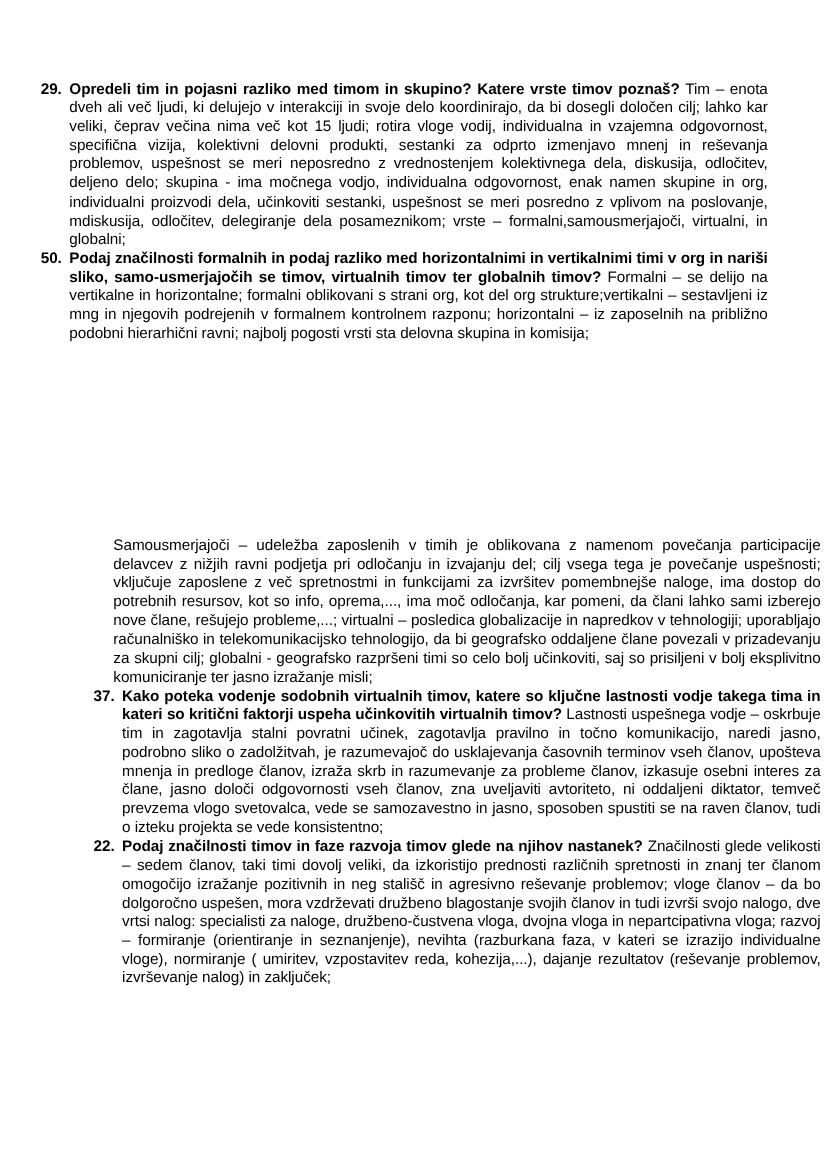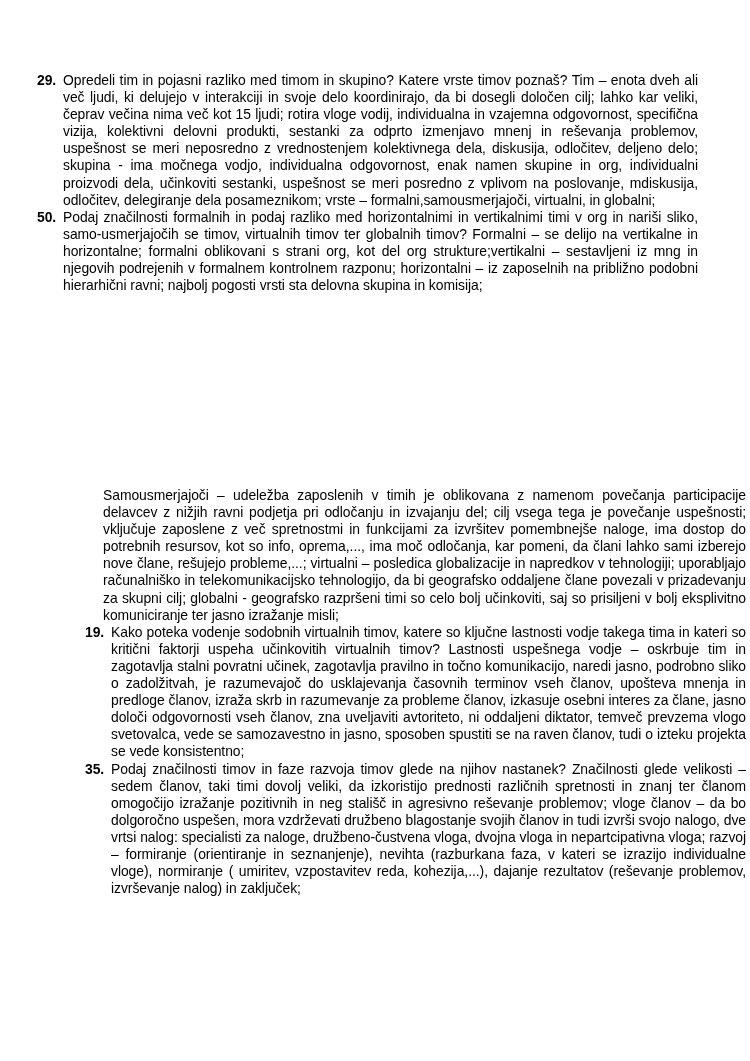--- a/index.html
+++ b/index.html
@@ -12,21 +12,21 @@
     .block {
       position: absolute; left: 37px; width: 661px;
       font-size: 13.9px; line-height: 17.1px;
       text-align: justify;
       letter-spacing: -0.05px;
     }
     .item { position: relative; padding-left: 26px; }
     .item .num {
       position: absolute; left: 0; top: 0; font-weight: bold;
     }
-    .q { font-weight: normal; }
+    .q { font-weight: bold; }
     b { font-weight: normal; }
     .cont { padding-left: 18px; }
     .figure-area {
       position: absolute; left: 63px; top: 338px; width: 635px; height: 145px;
       background: #ffffff;
     }
   </style>
 </head>
 <body>
 
@@ -47,23 +47,23 @@
 
   <div class="figure-area"></div>
 
   <div class="block" style="top:487px;margin-left:48px;">
 
     <div class="cont">
       <b>Samousmerjajoči –</b><span> udeležba zaposlenih v timih je oblikovana z namenom povečanja participacije delavcev z nižjih ravni podjetja pri odločanju in izvajanju del; cilj vsega tega je povečanje uspešnosti; vključuje zaposlene z več spretnostmi in funkcijami za izvršitev pomembnejše naloge, ima dostop do potrebnih resursov, kot so info, oprema,..., ima moč odločanja, kar pomeni, da člani lahko sami izberejo nove člane, rešujejo probleme,...; </span><b>virtualni</b><span> – posledica globalizacije in napredkov v tehnologiji; uporabljajo računalniško in telekomunikacijsko tehnologijo, da bi geografsko oddaljene člane povezali v prizadevanju za skupni cilj; </span><b>globalni</b><span> -  geografsko razpršeni timi so celo bolj učinkoviti, saj so prisiljeni v bolj eksplivitno komuniciranje ter jasno izražanje misli;</span>
     </div>
 
     <div class="item">
-      <span class="num">19.</span>
+      <span class="num">37.</span>
       <span class="q">Kako poteka vodenje sodobnih virtualnih timov, katere so ključne lastnosti vodje takega tima in kateri so kritični faktorji uspeha učinkovitih virtualnih timov?</span><b> Lastnosti uspešnega vodje</b><span> – oskrbuje tim in zagotavlja stalni povratni učinek, zagotavlja pravilno in točno komunikacijo, naredi jasno, podrobno sliko o zadolžitvah, je razumevajoč do usklajevanja časovnih terminov vseh članov, upošteva mnenja in predloge članov, izraža skrb in razumevanje za probleme članov, izkasuje osebni interes za člane, jasno določi odgovornosti vseh članov, zna uveljaviti avtoriteto, ni oddaljeni diktator, temveč prevzema vlogo svetovalca, vede se samozavestno in jasno, sposoben spustiti se na raven članov, tudi o izteku projekta se vede konsistentno;</span>
     </div>
 
     <div class="item">
-      <span class="num">35.</span>
+      <span class="num">22.</span>
       <span class="q">Podaj značilnosti timov in faze razvoja timov glede na njihov nastanek?</span><b> Značilnosti glede velikosti –</b><span> sedem članov, taki timi dovolj veliki, da izkoristijo prednosti različnih spretnosti in znanj ter članom omogočijo izražanje pozitivnih in neg stališč in agresivno reševanje problemov; </span><b>vloge članov</b><span> – da bo dolgoročno uspešen, mora vzdrževati družbeno blagostanje svojih članov in tudi izvrši svojo nalogo, dve vrtsi nalog: specialisti za naloge, družbeno-čustvena vloga, dvojna vloga in nepartcipativna vloga; </span><b>razvoj</b><span> – formiranje (orientiranje in seznanjenje), nevihta (razburkana faza, v kateri se izrazijo individualne vloge), normiranje ( umiritev, vzpostavitev reda, kohezija,...), dajanje rezultatov (reševanje problemov, izvrševanje nalog) in zaključek;</span>
     </div>
   </div>
 
 </div>
 
 </body></html>

